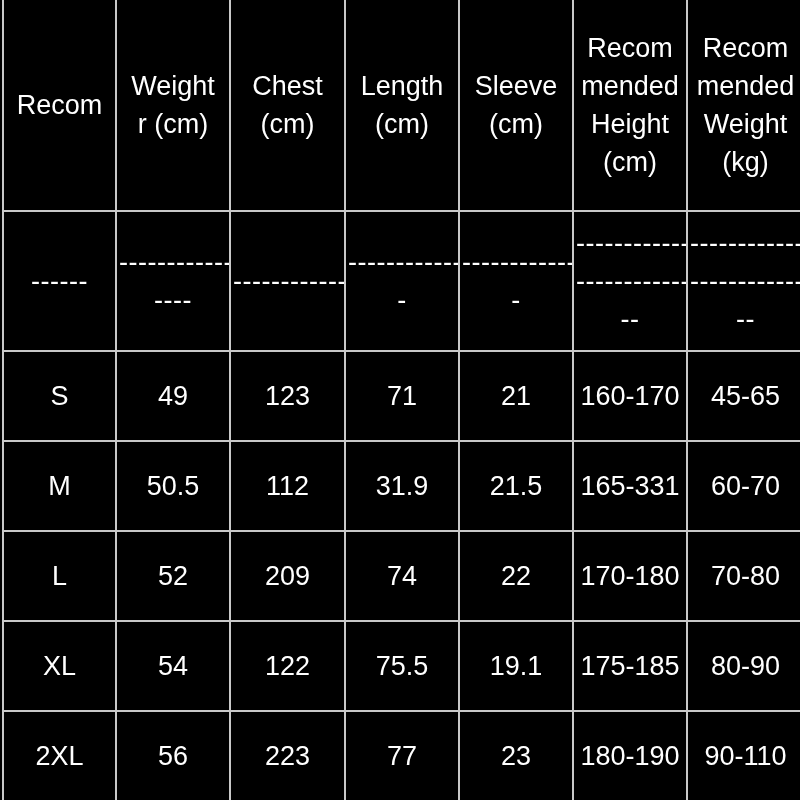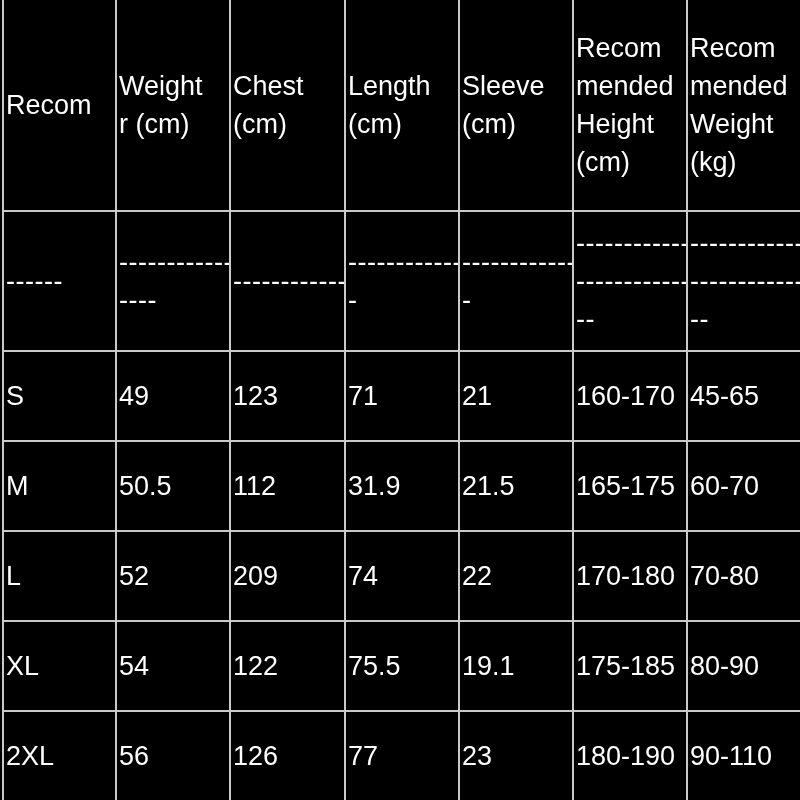--- a/index.html
+++ b/index.html
@@ -25,21 +25,21 @@
     top: 0;
     width: 800px;
     border-collapse: collapse;
     table-layout: fixed;
     color: #ffffff;
     background: #000000;
   }
   table.size-chart th,
   table.size-chart td {
     border: 2px solid #c9c9c9;
-    text-align: left;
+    text-align: center;
     vertical-align: middle;
     padding: 12px 2px;
     font-weight: normal;
     overflow: hidden;
   }
   
   table.size-chart thead th { border-top: 0; }
   
   table.size-chart th:last-child,
   table.size-chart td:last-child { border-right: 0; }
@@ -127,21 +127,21 @@
         <td class="value-cell">160-170</td>
         <td class="value-cell">45-65</td>
       </tr>
 
       <tr class="data-row">
         <td class="value-cell">M</td>
         <td class="value-cell">50.5</td>
         <td class="value-cell">112</td>
         <td class="value-cell">31.9</td>
         <td class="value-cell">21.5</td>
-        <td class="value-cell">165-175</td>
+        <td class="value-cell">165-331</td>
         <td class="value-cell">60-70</td>
       </tr>
 
       <tr class="data-row">
         <td class="value-cell">L</td>
         <td class="value-cell">52</td>
         <td class="value-cell">209</td>
         <td class="value-cell">74</td>
         <td class="value-cell">22</td>
         <td class="value-cell">170-180</td>
@@ -154,21 +154,21 @@
         <td class="value-cell">122</td>
         <td class="value-cell">75.5</td>
         <td class="value-cell">19.1</td>
         <td class="value-cell">175-185</td>
         <td class="value-cell">80-90</td>
       </tr>
 
       <tr class="data-row">
         <td class="value-cell">2XL</td>
         <td class="value-cell">56</td>
-        <td class="value-cell">126</td>
+        <td class="value-cell">223</td>
         <td class="value-cell">77</td>
         <td class="value-cell">23</td>
         <td class="value-cell">180-190</td>
         <td class="value-cell">90-110</td>
       </tr>
     </tbody>
   </table>
 </div>
 
 </body></html>

